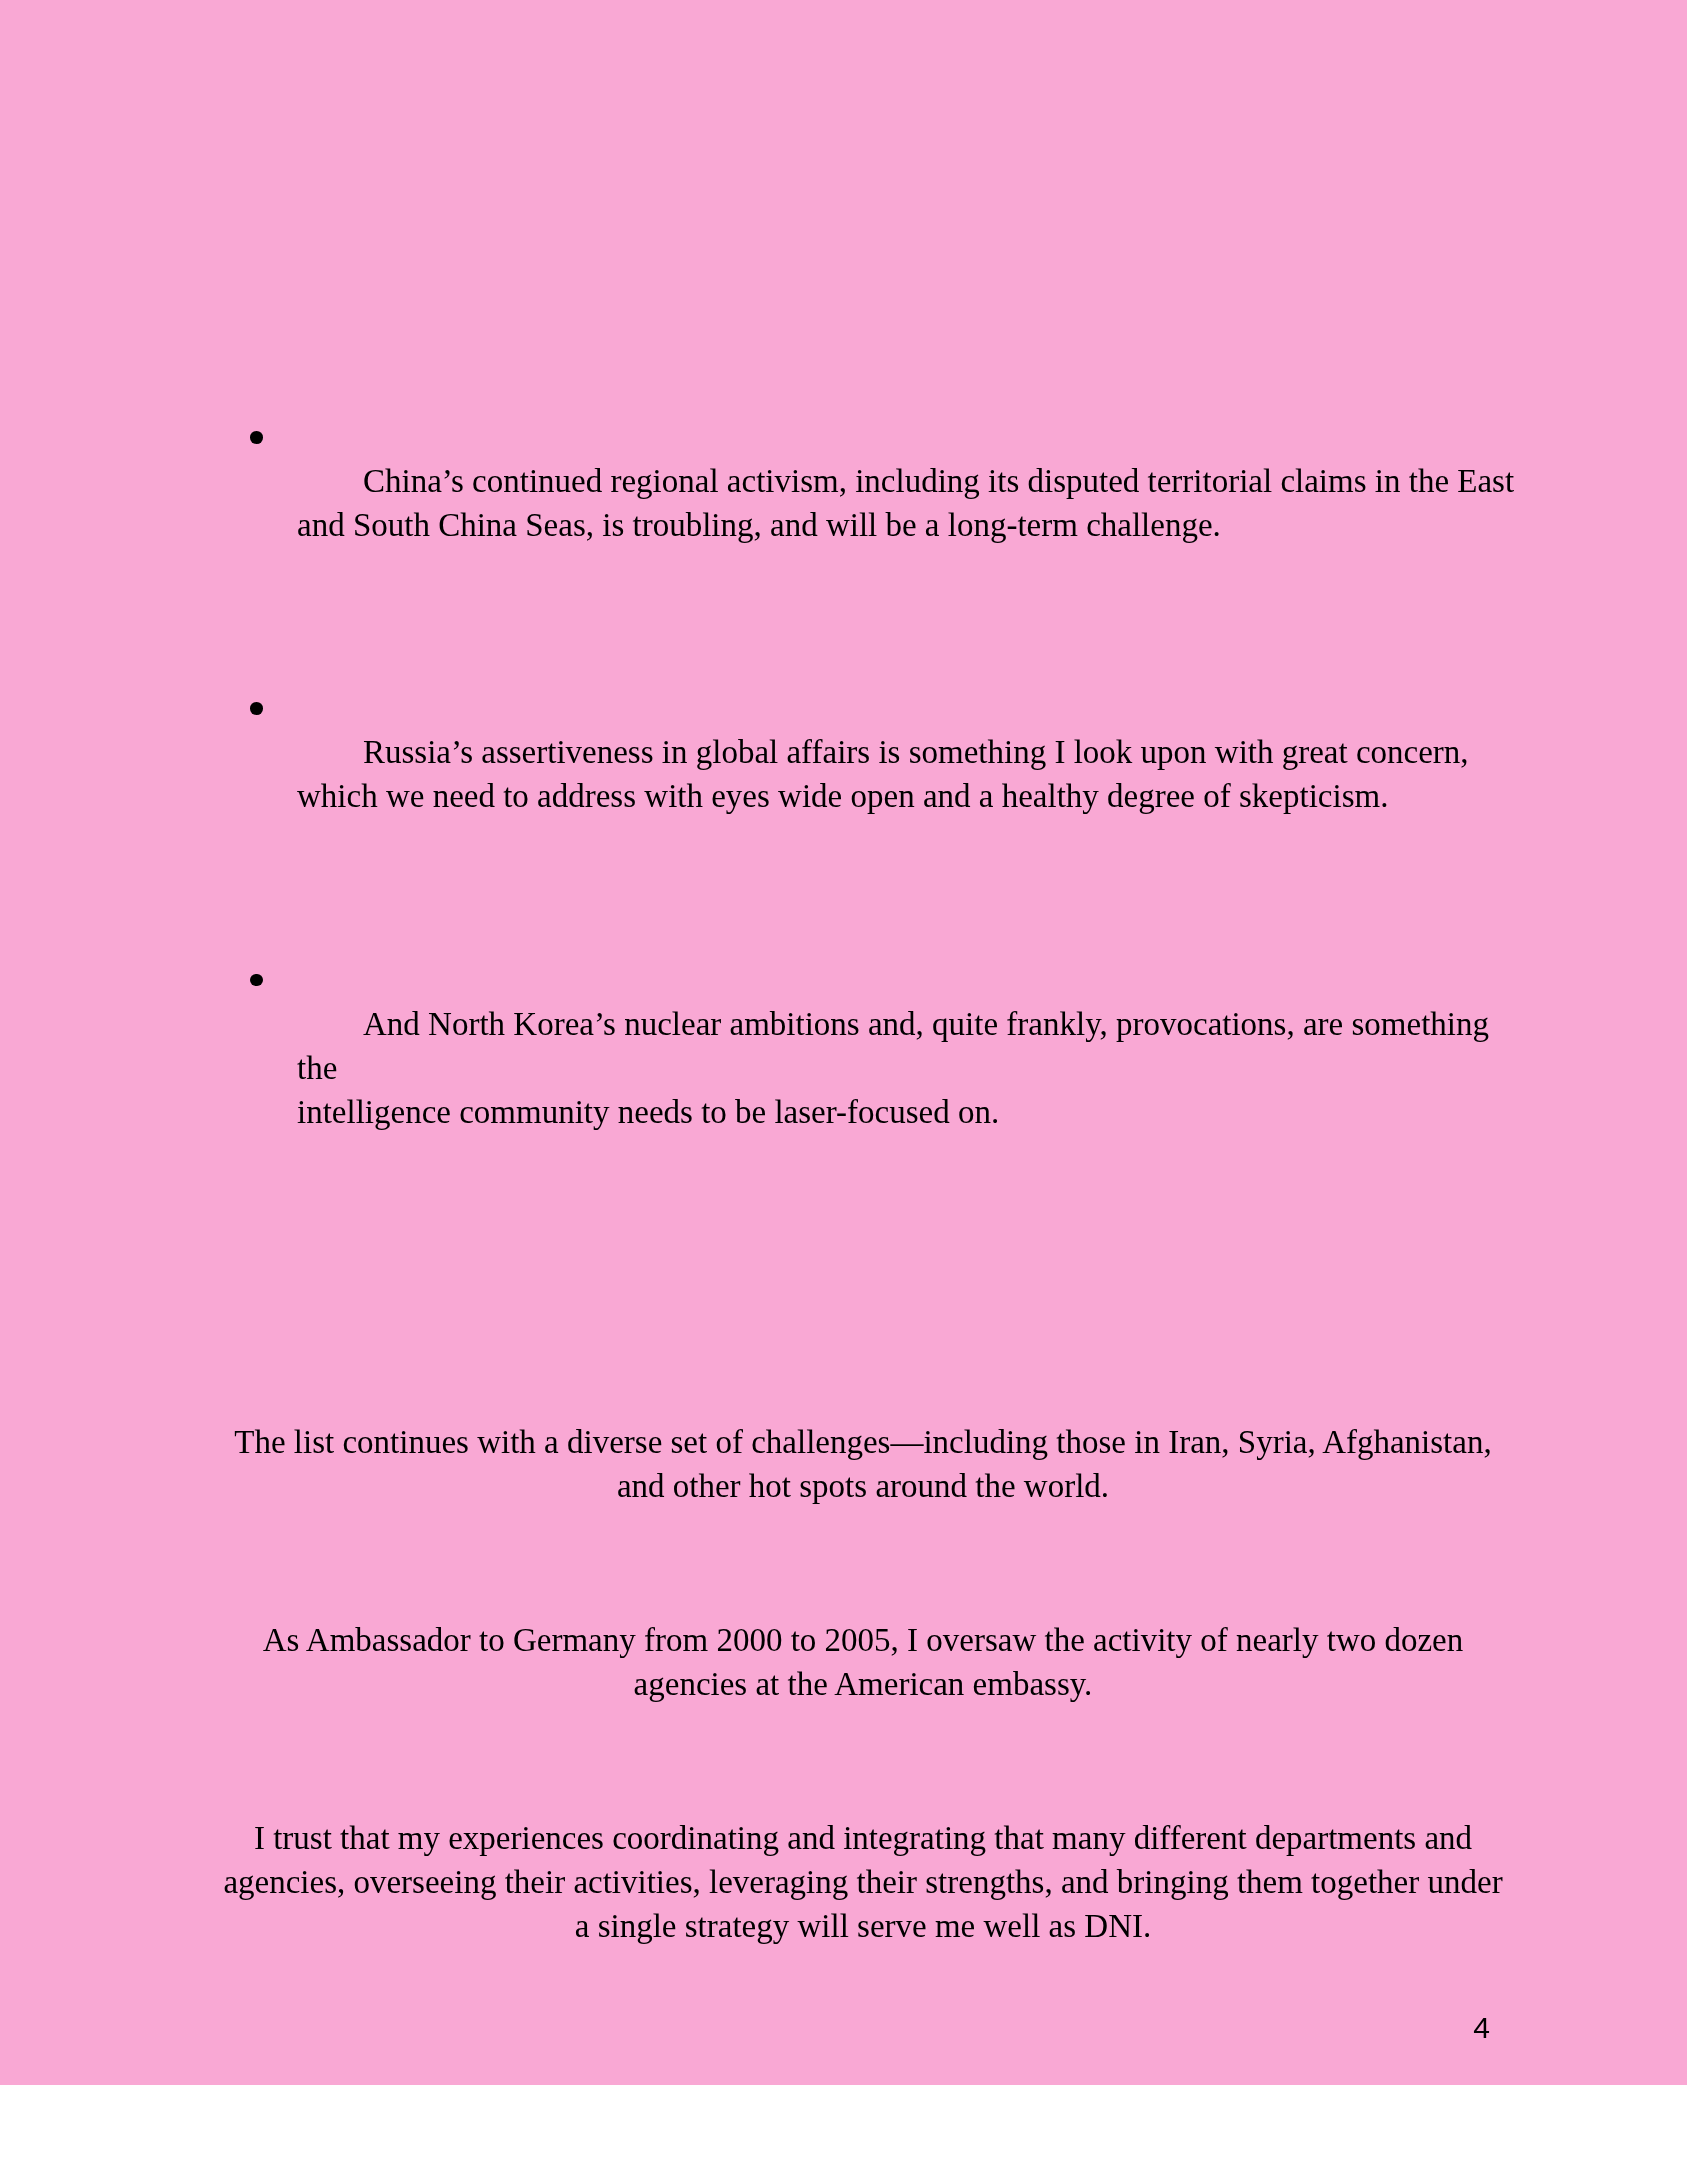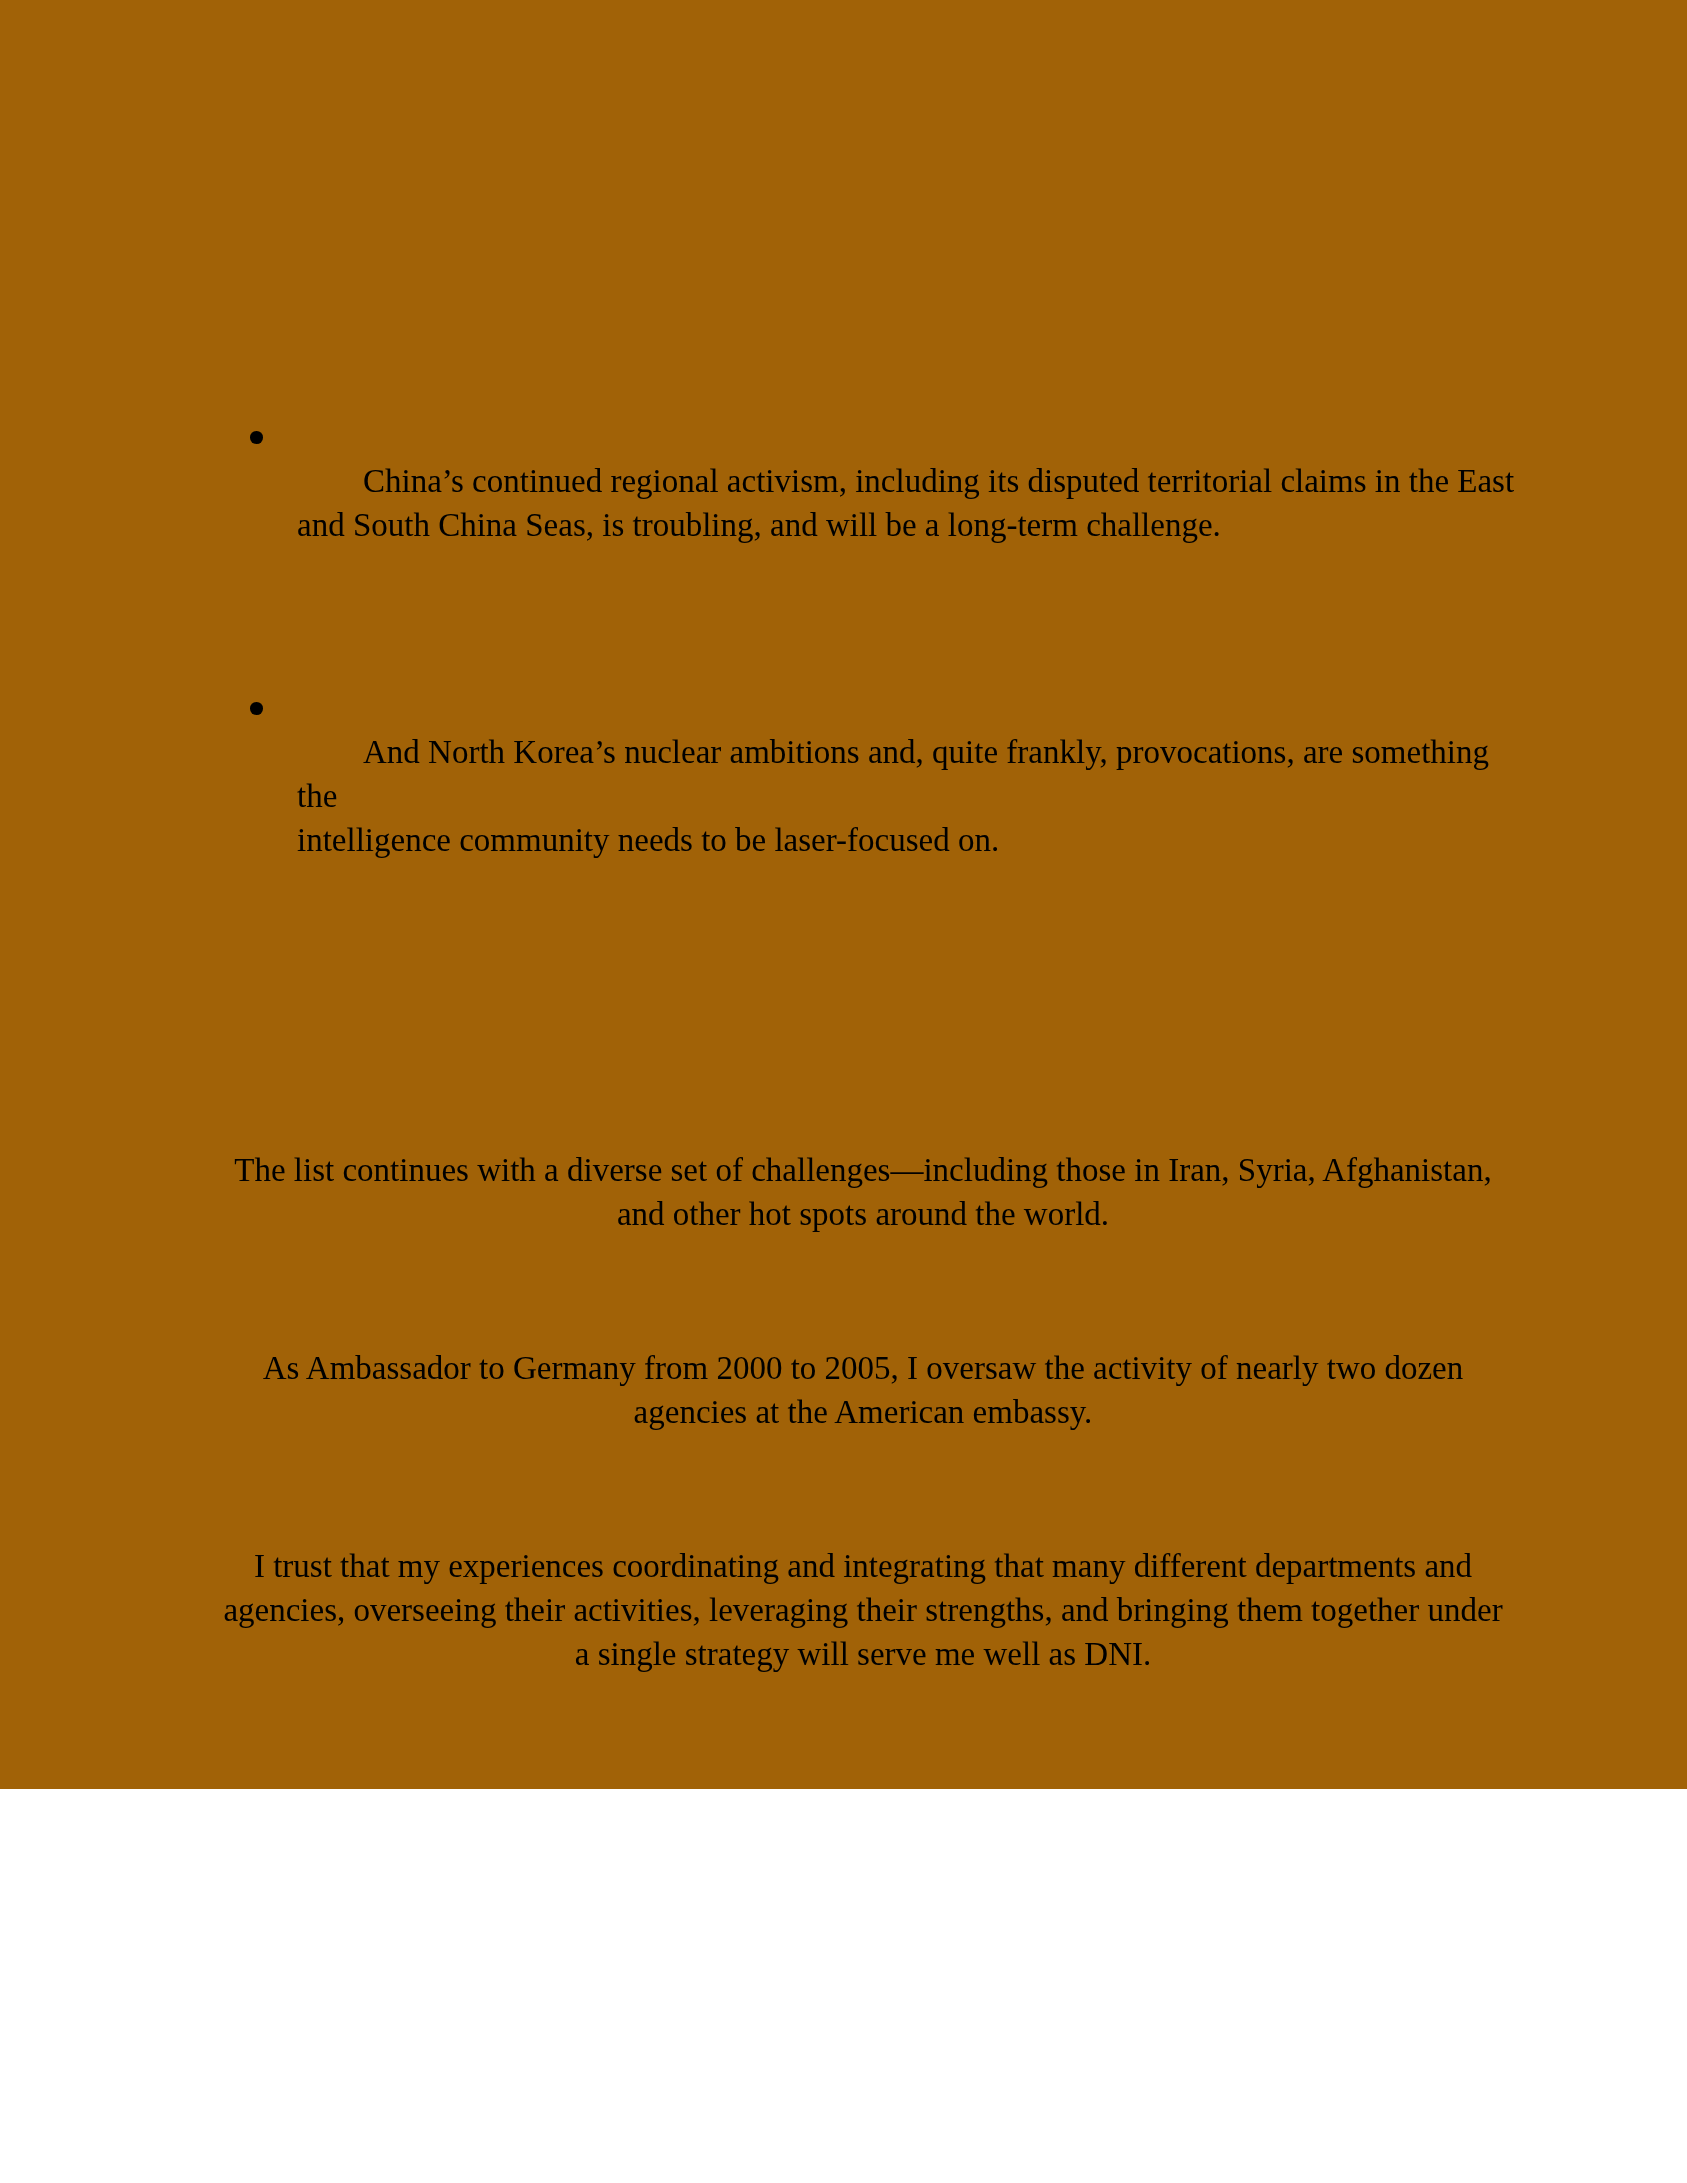--- a/index.html
+++ b/index.html
@@ -3,22 +3,22 @@
 <meta charset="utf-8">
 <style>
   html, body {
     margin: 0;
     padding: 0;
     background: #ffffff;
   }
   .page {
     position: relative;
     width: 1687px;
-    height: 1789px;
-    background: #a16207;
+    height: 2085px;
+    background: #f9a8d4;
     color: #000000;
     overflow: hidden;
   }
   .content {
     position: absolute;
     left: 198px;
     top: 195px;
     width: 1330px;
     font-family: "Liberation Serif", serif;
     font-size: 33px;
@@ -70,20 +70,24 @@
 
 <div class="page">
   <div class="content">
 
     <ul class="bullets">
       <li>
         <span class="bullet-dot"></span><span>China’s continued regional activism, including its disputed territorial claims in the East
 and South China Seas, is troubling, and will be a long-term challenge.</span>
       </li>
       <li>
+        <span class="bullet-dot"></span><span>Russia’s assertiveness in global affairs is something I look upon with great concern,
+which we need to address with eyes wide open and a healthy degree of skepticism.</span>
+      </li>
+      <li>
         <span class="bullet-dot"></span><span>And North Korea’s nuclear ambitions and, quite frankly, provocations, are something the
 intelligence community needs to be laser-focused on.</span>
       </li>
     </ul>
 
     <p class="para">The list continues with a diverse set of challenges—including those in Iran, Syria, Afghanistan,
 and other hot spots around the world.</p>
     <p class="para">As Ambassador to Germany from 2000 to 2005, I oversaw the activity of nearly two dozen
 agencies at the American embassy.</p>
     <p class="para">I trust that my experiences coordinating and integrating that many different departments and

